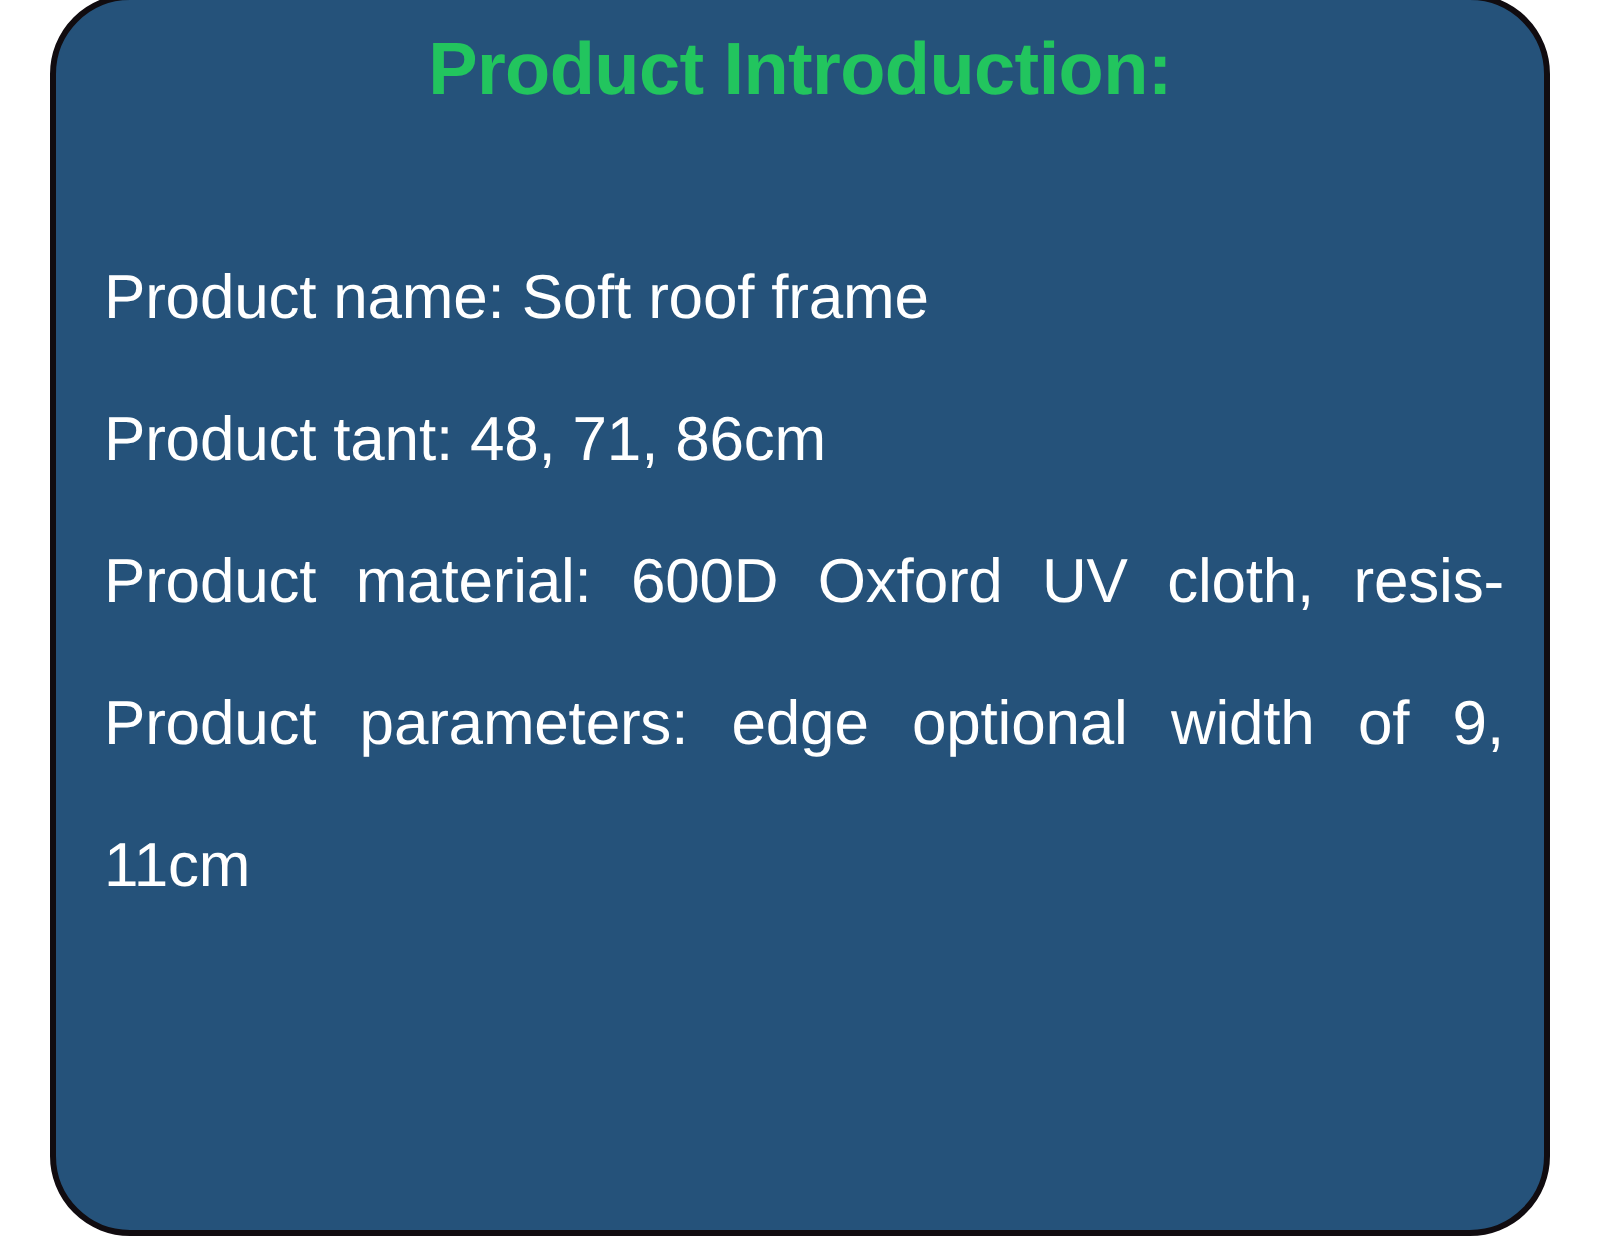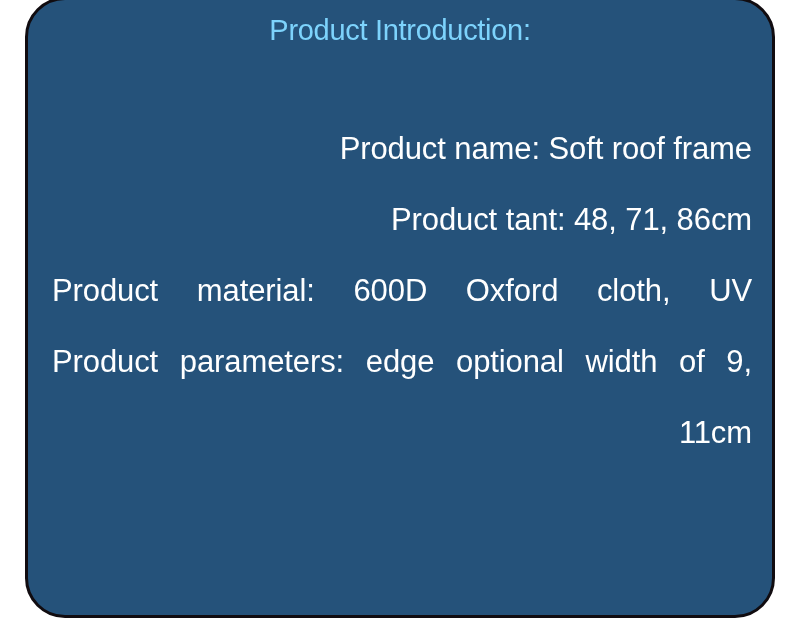--- a/index.html
+++ b/index.html
@@ -26,34 +26,33 @@
     border-radius: 40px;
     overflow: hidden;
   }
 
   #card-title {
     position: absolute;
     left: 0;
     top: 14px;
     width: 100%;
     text-align: center;
-    color: #7dd3fc;
-    font-size: 29px;
-    font-weight: 400;
+    color: #22c55e;
+    font-size: 37px;
+    font-weight: 700;
     letter-spacing: -0.3px;
     line-height: 1.15;
     white-space: nowrap;
   }
 
   #card-body {
     position: absolute;
     left: 24px;
     top: 113px;
     width: 700px;
-    text-align: right;
   }
 
   .spec-line {
     color: #ffffff;
     font-size: 31px;
     font-weight: 400;
     line-height: 71px;
     height: 71px;
     white-space: nowrap;
     letter-spacing: -0.1px;
@@ -76,22 +75,23 @@
   <div id="card-title">Product Introduction:</div>
 
   <div id="card-body">
       <div class="spec-line">Product name: Soft roof frame</div>
       <div class="spec-line">Product tant: 48, 71, 86cm</div>
       <div class="spec-line justify">
         <span>Product</span>
         <span>material:</span>
         <span>600D</span>
         <span>Oxford</span>
+        <span>UV</span>
         <span>cloth,</span>
-        <span>UV</span>
+        <span>resis-</span>
       </div>
       <div class="spec-line justify">
         <span>Product</span>
         <span>parameters:</span>
         <span>edge</span>
         <span>optional</span>
         <span>width</span>
         <span>of</span>
         <span>9,</span>
       </div>

